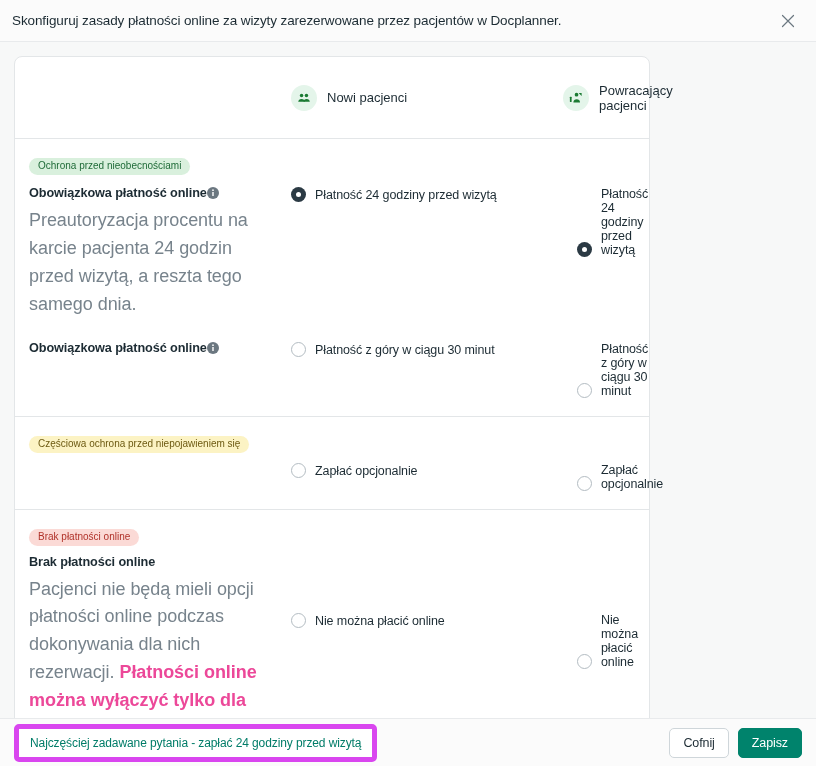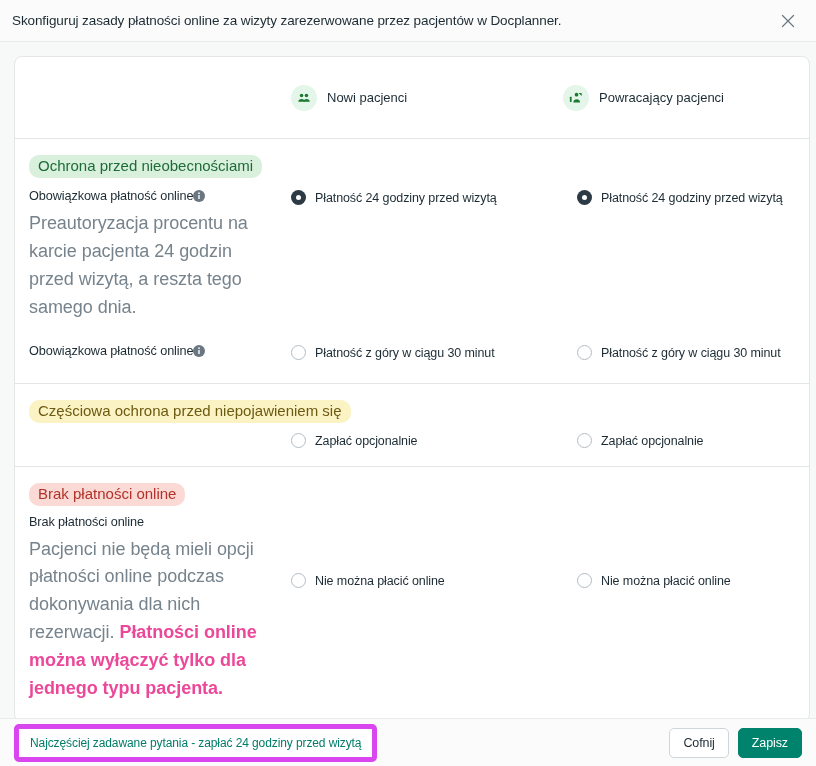--- a/index.html
+++ b/index.html
@@ -56,21 +56,21 @@
     flex: 1;
     padding: 14px 14px 0 14px;
     box-sizing: border-box;
     overflow: hidden;
   }
   .card {
     background: #ffffff;
     border: 1px solid #e3e6e8;
     border-radius: 8px;
     box-sizing: border-box;
-    width: 796px;
+    width: 636px;
   }
 
   
   .grid-row {
     display: grid;
     grid-template-columns: 262px 272px 1fr;
     box-sizing: border-box;
   }
 
   .col-header-row {
@@ -103,41 +103,41 @@
   
   .section {
     padding: 16px 14px 18px 14px;
     box-sizing: border-box;
   }
   .section + .section {
     border-top: 1px solid #e3e6e8;
   }
   .badge {
     display: inline-block;
-    font-size: 15px;
+    font-size: 10px;
     padding: 2px 9px 3px 9px;
     border-radius: 10px;
     margin-bottom: 9px;
     line-height: 1.2;
   }
   .badge.green  { background: #d9f0dd; color: #1f6b38; }
   .badge.yellow { background: #fcf3c4; color: #6d5a12; }
   .badge.red    { background: #fbdad6; color: #b0322a; }
 
   .opt-row {
     display: grid;
     grid-template-columns: 248px 272px 1fr;
     column-gap: 14px;
     align-items: start;
   }
   .opt-row + .opt-row { margin-top: 22px; }
 
   .opt-title {
     font-size: 12.7px;
-    font-weight: normal;
+    font-weight: bold;
     color: #1c2b33;
     display: flex;
     align-items: center;
     margin-bottom: 7px;
     letter-spacing: -0.1px;
   }
   .info-icon {
     width: 12px;
     height: 12px;
     flex: 0 0 12px;

